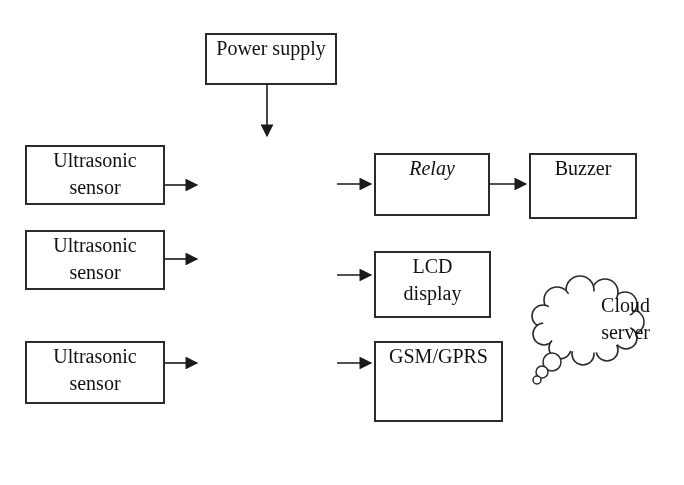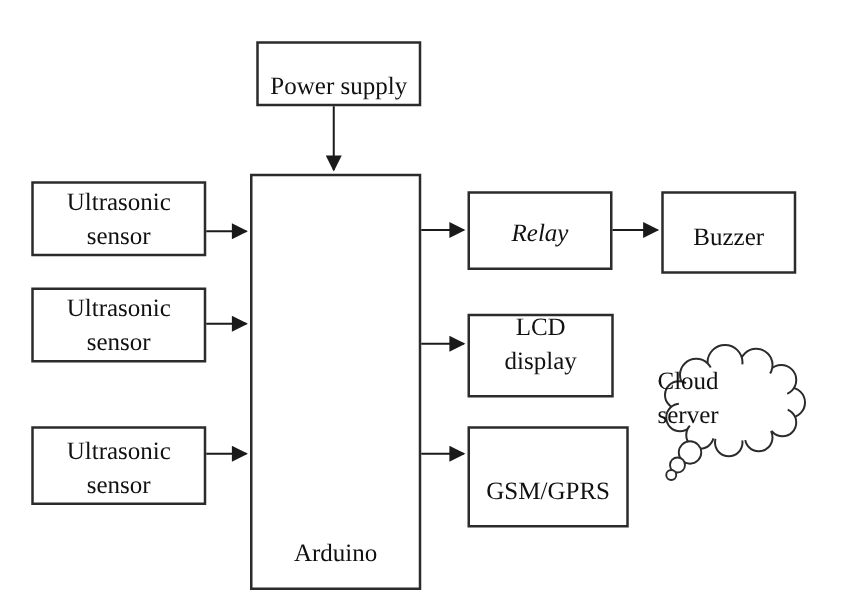--- a/index.html
+++ b/index.html
@@ -15,21 +15,21 @@
     font-family: "Liberation Serif", "DejaVu Serif", serif;
     color: #111111;
     overflow: hidden;
   }
   .box {
     position: absolute;
     box-sizing: border-box;
     border: 2px solid #2b2b2b;
     background: #ffffff;
     display: flex;
-    align-items: flex-end;
+    align-items: flex-start;
     justify-content: center;
     text-align: center;
     font-size: 20px;
     line-height: 27px;
   }
   .box .lbl {
     white-space: pre-line;
   }
   .nudge-up { padding-bottom: 13px; }
 
@@ -48,38 +48,35 @@
     pointer-events: none;
   }
   #arrows { left:0; top:0; }
   #cloud-shape { left:526px; top:274px; }
 
   #cloud-text {
     position: absolute;
     left: 526px;
     top: 292px;
     width: 124px;
-    text-align: left;
+    text-align: right;
     font-size: 20px;
     line-height: 27px;
     white-space: pre-line;
   }
 </style>
 </head>
 <body>
 
 <div id="canvas">
 
   <div class="box" id="b-power">
     <span class="lbl">Power supply</span>
   </div>
 
-  <div class="box nudge-up" id="b-arduino">
-    <span class="lbl">Arduino</span>
-  </div>
 
   <div class="box" id="b-us1">
     <span class="lbl">Ultrasonic
 sensor</span>
   </div>
 
   <div class="box" id="b-us2">
     <span class="lbl">Ultrasonic
 sensor</span>
   </div>

